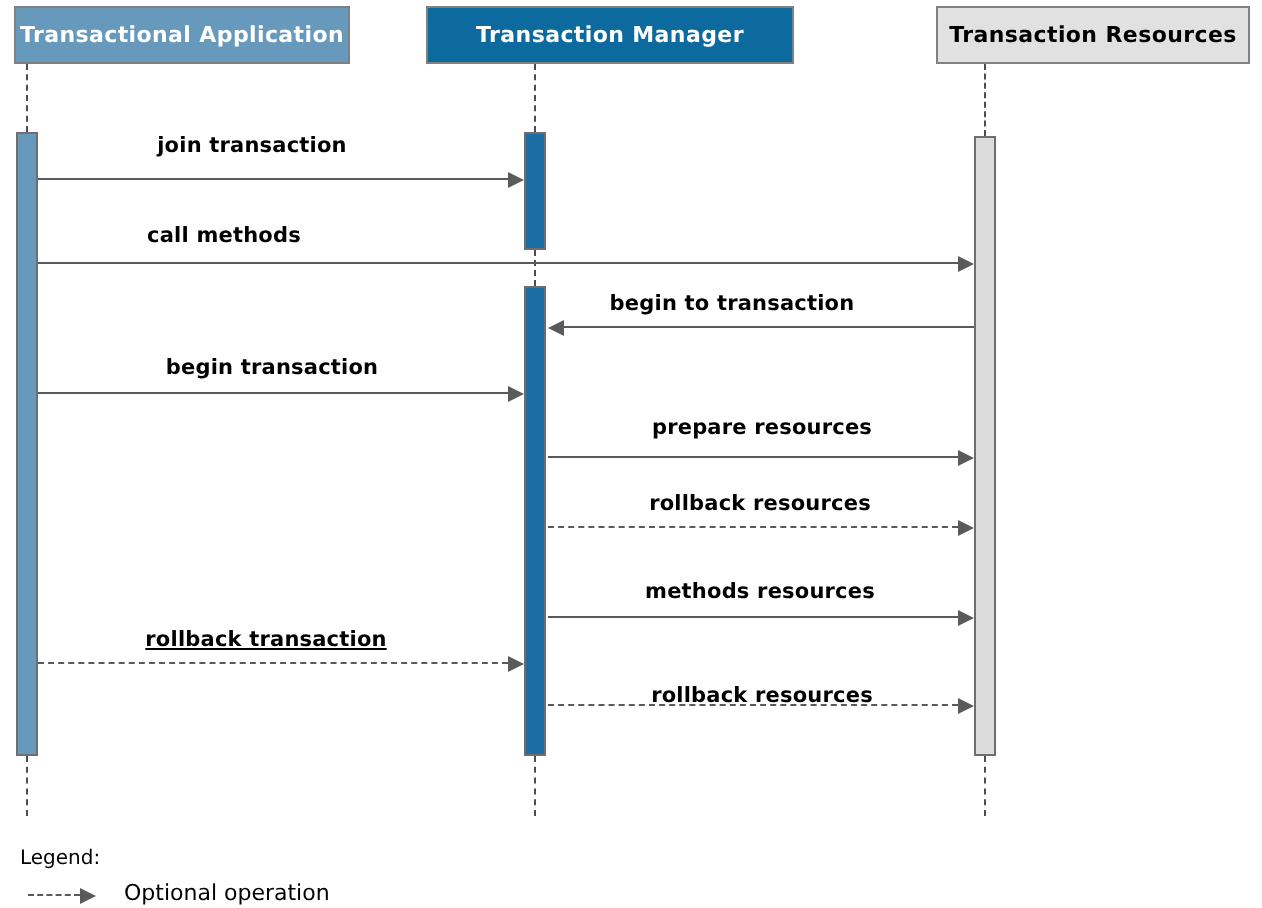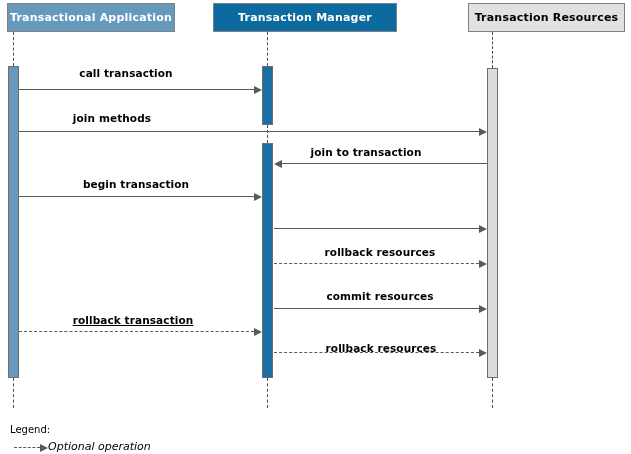--- a/index.html
+++ b/index.html
@@ -107,41 +107,42 @@
       <span>Transactional Application</span>
     </div>
     <div class="lifeline-box" style="left: 213px; top: 3px; width: 184px; height: 29px; background: rgb(13, 106, 158); color: rgb(255, 255, 255); border-color: rgb(128, 128, 128);">
       <span>Transaction Manager</span>
     </div>
     <div class="lifeline-box" style="left: 468px; top: 3px; width: 157px; height: 29px; background: rgb(225, 225, 225); color: rgb(0, 0, 0); border-color: rgb(128, 128, 128);">
       <span>Transaction Resources</span>
     </div>
     <div class="msg-line" style="left: 19px; top: 89px; width: 235px;"></div>
     <div class="arrow-head right" style="left: 254px; top: 85.5px;"></div>
-    <div class="msg-label" style="left: 126px; top: 67px;">call transaction</div>
+    <div class="msg-label" style="left: 126px; top: 67px;">join transaction</div>
     <div class="msg-line" style="left: 19px; top: 131px; width: 460px;"></div>
     <div class="arrow-head right" style="left: 479px; top: 127.5px;"></div>
-    <div class="msg-label" style="left: 112px; top: 112px;">join methods</div>
+    <div class="msg-label" style="left: 112px; top: 112px;">call methods</div>
     <div class="msg-line" style="left: 282px; top: 163px; width: 205px;"></div>
     <div class="arrow-head left" style="left: 274px; top: 159.5px;"></div>
-    <div class="msg-label" style="left: 366px; top: 146px;">join to transaction</div>
+    <div class="msg-label" style="left: 366px; top: 146px;">begin to transaction</div>
     <div class="msg-line" style="left: 19px; top: 196px; width: 235px;"></div>
     <div class="arrow-head right" style="left: 254px; top: 192.5px;"></div>
     <div class="msg-label" style="left: 136px; top: 178px;">begin transaction</div>
     <div class="msg-line" style="left: 274px; top: 228px; width: 205px;"></div>
     <div class="arrow-head right" style="left: 479px; top: 224.5px;"></div>
+    <div class="msg-label" style="left: 381px; top: 208px;">prepare resources</div>
     <div class="msg-line dashed" style="left: 274px; top: 263px; width: 205px;"></div>
     <div class="arrow-head right" style="left: 479px; top: 259.5px;"></div>
     <div class="msg-label" style="left: 380px; top: 246px;">rollback resources</div>
     <div class="msg-line" style="left: 274px; top: 308px; width: 205px;"></div>
     <div class="arrow-head right" style="left: 479px; top: 304.5px;"></div>
-    <div class="msg-label" style="left: 380px; top: 290px;">commit resources</div>
+    <div class="msg-label" style="left: 380px; top: 290px;">methods resources</div>
     <div class="msg-line dashed" style="left: 19px; top: 331px; width: 235px;"></div>
     <div class="arrow-head right" style="left: 254px; top: 327.5px;"></div>
     <div class="msg-label" style="left: 133px; top: 314px; text-decoration: underline;">rollback transaction</div>
     <div class="msg-line dashed" style="left: 274px; top: 352px; width: 205px;"></div>
     <div class="arrow-head right" style="left: 479px; top: 348.5px;"></div>
     <div class="msg-label" style="left: 381px; top: 342px;">rollback resources</div>
     <div class="legend-title" style="left: 10px; top: 424px;">Legend:</div>
     <div class="msg-line dashed" style="left: 14px; top: 447px; width: 26px;"></div>
     <div class="arrow-head right" style="left: 40px; top: 443.5px;"></div>
-    <div class="legend-text" style="left: 48px; top: 440px; font-style: italic;">Optional operation</div>
+    <div class="legend-text" style="left: 62px; top: 440px;">Optional operation</div>
   </div>
 
 </body></html>

